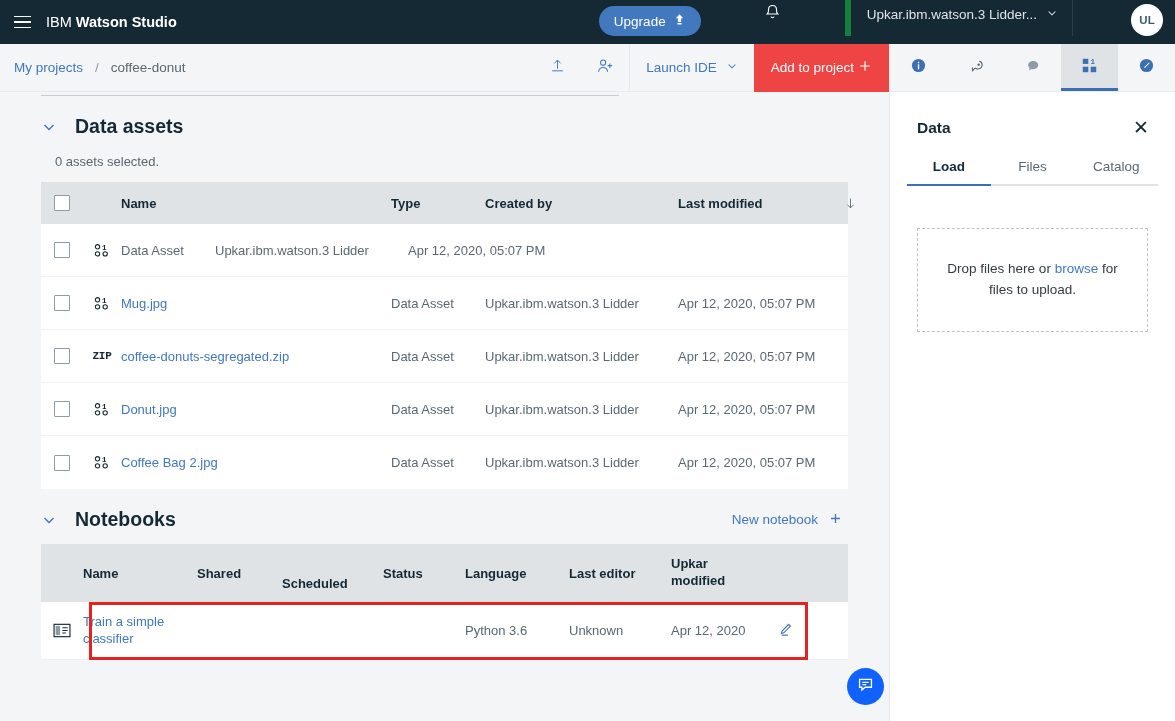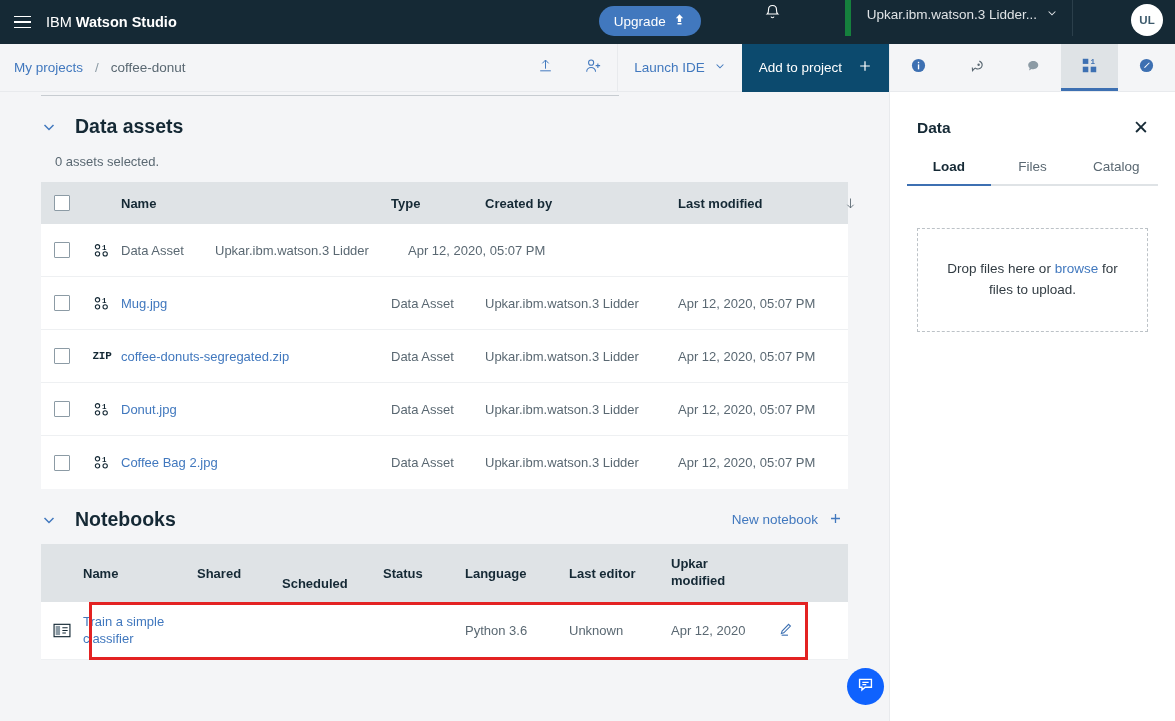--- a/index.html
+++ b/index.html
@@ -66,21 +66,21 @@
   .icon-btn {
     width: 48px; height: 48px; display: flex; align-items: center;
     justify-content: center; cursor: pointer;
   }
   .launch-ide {
     display: flex; align-items: center; gap: 9px; color: #4178be;
     font-size: 13.5px; padding: 0 16px; height: 48px; cursor: pointer;
     border-left: 1px solid #e8eaed;
   }
   .add-project {
-    display: flex; align-items: center; gap: 16px; background: #0c4a6e;
+    display: flex; align-items: center; gap: 4px; background: #ef4444;
     color: #fff; font-size: 13.5px; padding: 0 17px; height: 48px;
     cursor: pointer; border: none; font-family: inherit;
   }
 
   
   .main {
     position: absolute; left: 0; top: 92px; width: 889px; height: 629px;
     background: #f4f5f7; overflow: hidden;
   }
   .top-divider {

